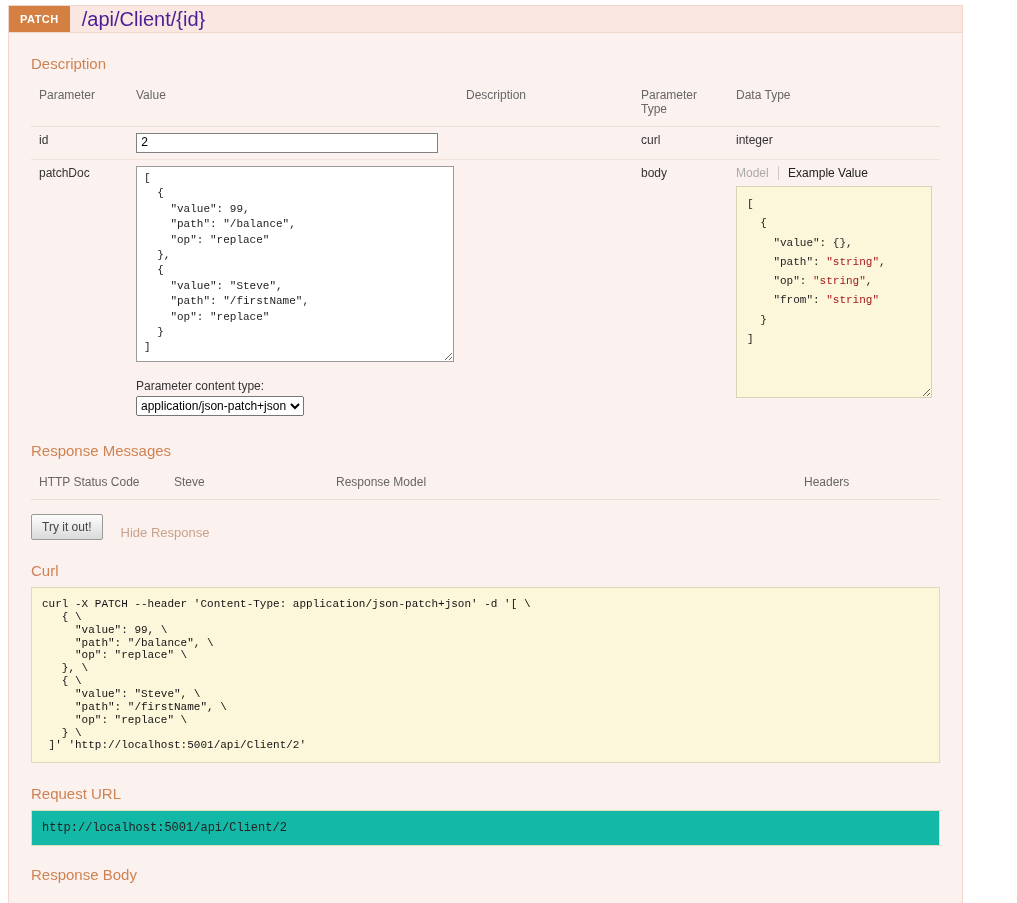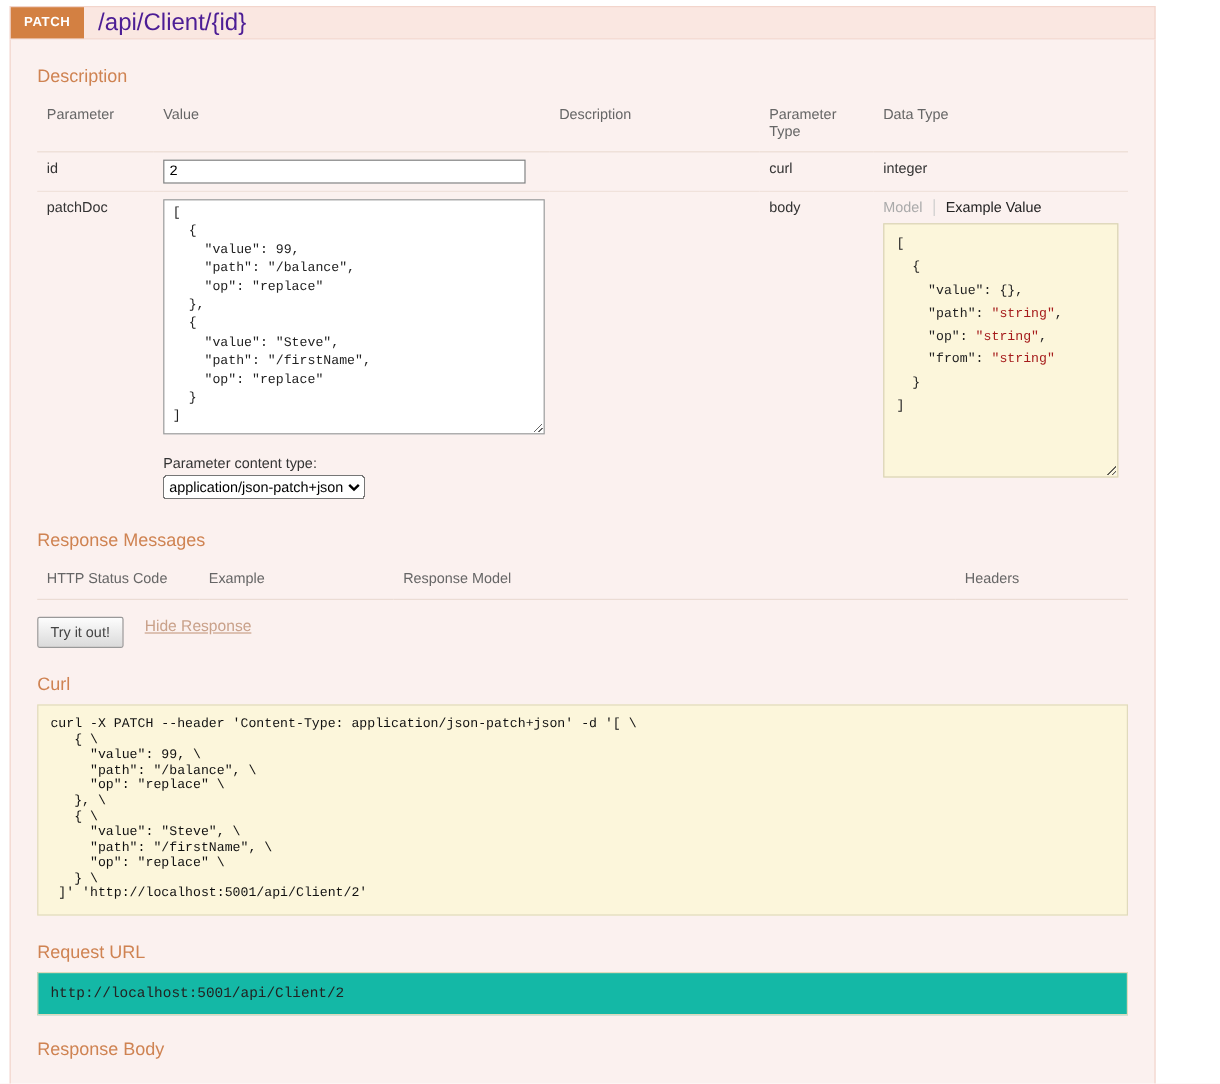--- a/index.html
+++ b/index.html
@@ -114,32 +114,32 @@
     font-size: 11px;
     line-height: 1.75;
     color: #222;
     white-space: pre;
     resize: both;
     overflow: auto;
     cursor: pointer;
   }
   .str { color: #A51B1B; }
 
-  .actions-row { margin-top: 14px; display: flex; align-items: flex-start; }
+  .actions-row { margin-top: 14px; display: flex; align-items: flex-end; }
   .try-btn {
     font-family: inherit;
     font-size: 12px;
     color: #444;
     background: linear-gradient(#fdfdfd, #dadada);
     border: 1px solid #999;
     border-radius: 2px;
     padding: 5px 10px;
     cursor: pointer;
   }
-  .hide-link { margin-left: 18px; font-size: 13px; color: #C9A18A; text-decoration: underline; cursor: pointer; }
+  .hide-link { margin-left: 18px; font-size: 13px; color: #C9A18A; cursor: pointer; }
 
   .code-box {
     margin: 0;
     background: #FCF6DB;
     border: 1px solid #E0DABC;
     padding: 10px;
     font-family: "Liberation Mono", monospace;
     font-size: 11px;
     line-height: 1.17;
     color: #111;
@@ -225,21 +225,21 @@
 ]</pre>
         </div>
       </div>
     </div>
 
     <h4 class="section-heading" style="margin-top:20px">Response Messages</h4>
 
     <div class="tbl">
       <div class="trow thead">
         <div class="tcell r1">HTTP Status Code</div>
-        <div class="tcell r2">Example</div>
+        <div class="tcell r2">Steve</div>
         <div class="tcell r3">Response Model</div>
         <div class="tcell">Headers</div>
       </div>
     </div>
 
     <div class="actions-row">
       <button class="try-btn">Try it out!</button>
       <a class="hide-link">Hide Response</a>
     </div>
 

